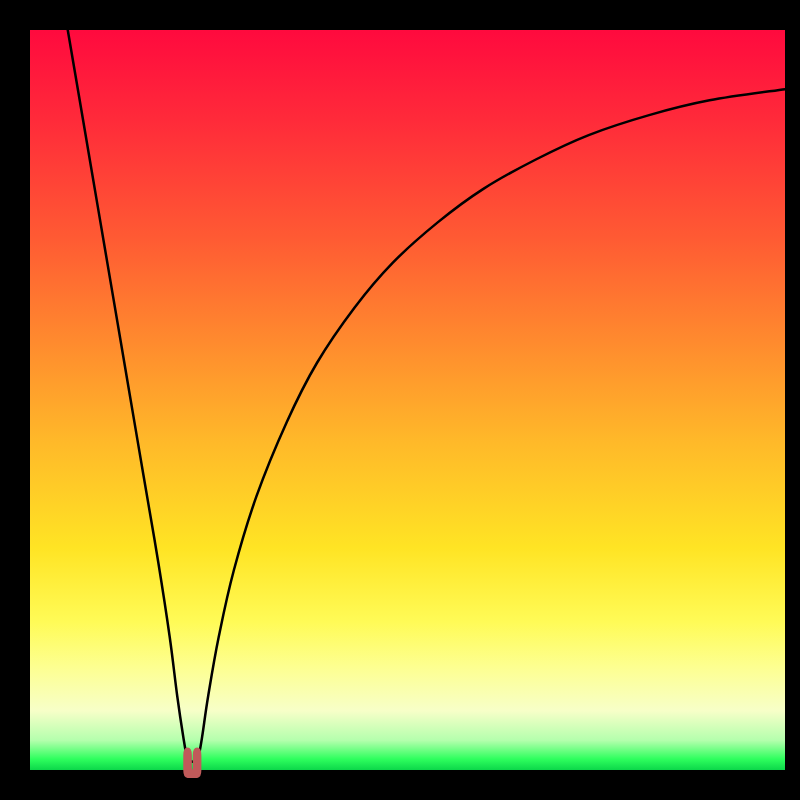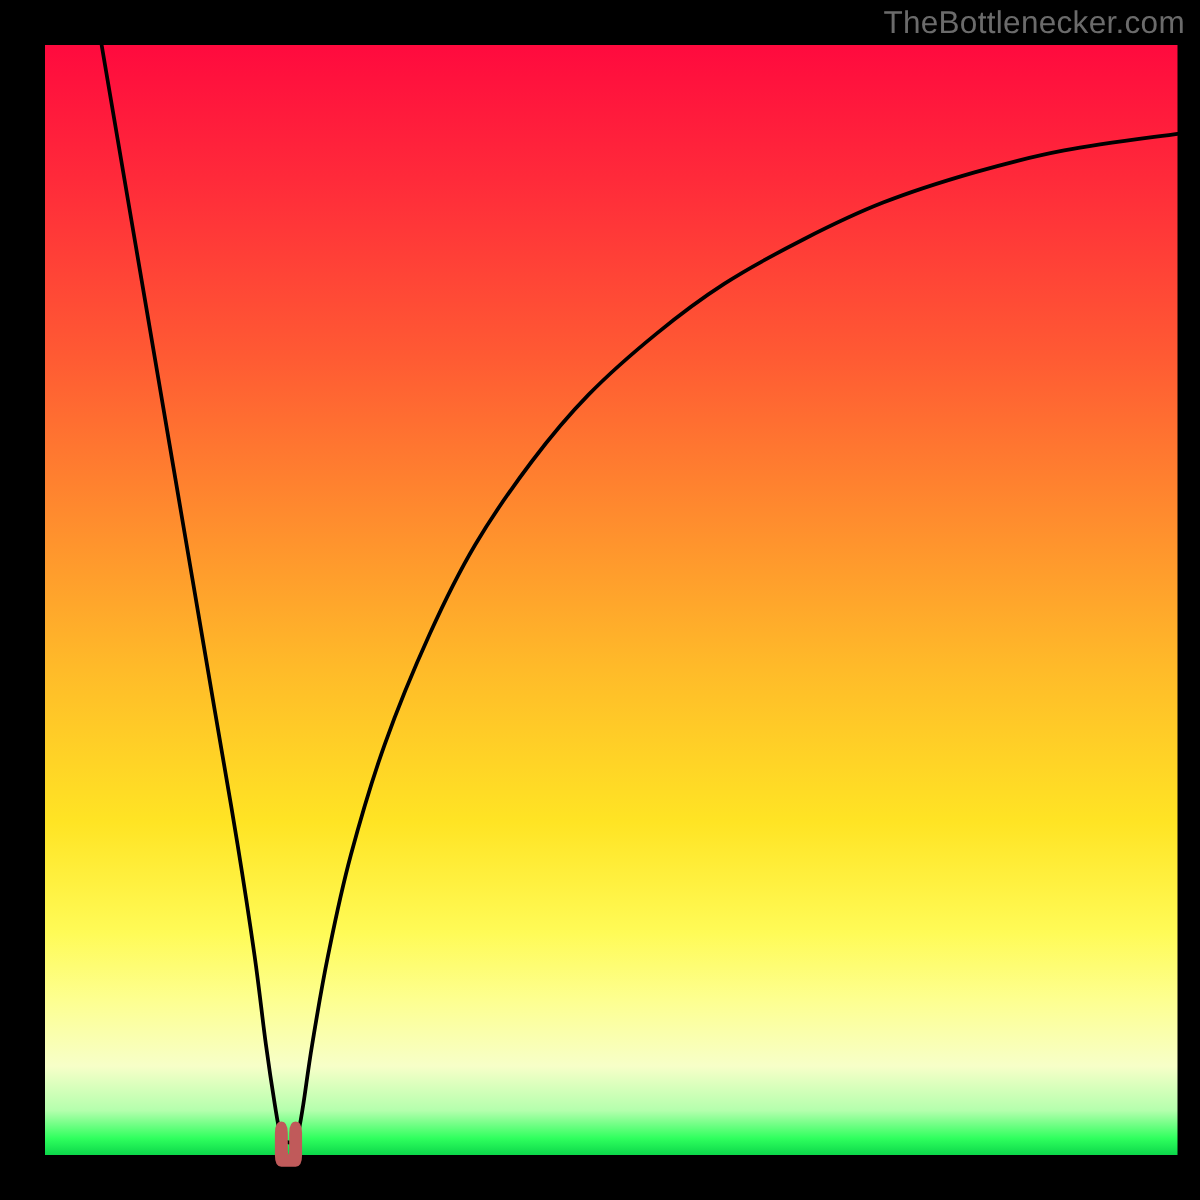--- a/index.html
+++ b/index.html
@@ -75,21 +75,20 @@
   .hit-area {
     position: absolute;
     inset: 0;
   }
 </style>
 </head>
 <body>
 
 <div class="stage">
 
-  <div class="watermark">TheBottlenecker.com</div>
 
   <div class="plot-area">
     <div class="gradient-bg"></div>
 
     <svg class="curve" viewBox="0 0 755 740" preserveAspectRatio="none">
       <path id="series-path" class="series-line" d="M 37.75 0 C 40.468 15.983999999999991, 47.41400000000001 56.83199999999995, 52.85000000000001 88.79999999999995 C 58.28600000000001 120.76799999999996, 62.514 145.632, 67.95 177.60000000000002 C 73.386 209.56800000000004, 77.614 234.432, 83.05 266.4 C 88.48599999999999 298.368, 92.714 323.23199999999997, 98.15 355.2 C 103.58600000000001 387.168, 107.814 412.032, 113.25 444 C 118.686 475.968, 123.59350000000002 503.496, 128.35000000000002 532.8 C 133.1065 562.1039999999999, 136.2775 582.824, 139.675 606.8 C 143.07250000000002 630.776, 144.7788 648.018, 147.225 666 C 149.6712 683.982, 151.4983 695.7776, 153.26500000000001 706.7 C 155.03170000000003 717.6224000000001, 155.681 722.2844, 157.04000000000002 726.68 C 158.39900000000003 731.0755999999999, 159.456 730.3208, 160.815 731.12 C 162.174 731.9192, 163.231 731.9192, 164.59 731.12 C 165.949 730.3208, 167.006 731.0755999999999, 168.365 726.68 C 169.72400000000002 722.2844, 170.37330000000003 717.6224000000001, 172.14000000000001 706.7 C 173.9067 695.7776, 175.1902 683.982, 178.18 666 C 181.1698 648.018, 184.1294 629.444, 188.75 606.8 C 193.3706 584.156, 197.05500000000004 565.508, 203.85000000000002 540.2 C 210.645 514.892, 216.987 492.84, 226.5 466.2 C 236.013 439.56, 245.82800000000006 416.17600000000004, 256.70000000000005 392.20000000000005 C 267.57200000000006 368.22400000000005, 274.669 353.64599999999996, 286.9 332.99999999999994 C 299.131 312.3539999999999, 311.06 295.48199999999997, 324.65 277.5 C 338.23999999999995 259.51800000000003, 347.45099999999996 248.41799999999998, 362.4 233.09999999999997 C 377.349 217.78199999999995, 391.39200000000005 205.71999999999997, 407.70000000000005 192.39999999999998 C 424.00800000000004 179.07999999999998, 435.333 170.42200000000003, 453 159.10000000000002 C 470.667 147.77800000000002, 486.824 139.2236, 505.85 129.5 C 524.876 119.77640000000001, 538.315 113.07200000000003, 558.7 105.08000000000004 C 579.085 97.08800000000005, 597.3559999999999 91.36040000000004, 619.0999999999999 85.10000000000002 C 640.8439999999999 78.8396, 655.038 74.96199999999997, 679.5 70.29999999999995 C 703.962 65.63799999999993, 741.41 61.19799999999994, 755 59.19999999999993"></path>
       <g id="marker-group">
           <path d="M 153.265 725.422 Q 153.265 717.6076 157.56292 717.6076 Q 161.86084 717.6076 161.86084 725.422 L 161.86084 737.7296799999999 Q 162.325 741.6368799999999 162.78915999999998 737.7296799999999 L 162.78915999999998 725.422 Q 162.78915999999998 717.6076 167.08708 717.6076 Q 171.385 717.6076 171.385 725.422 L 171.385 740.074 Q 171.385 747.8883999999999 167.08708 747.8883999999999 L 157.56292 747.8883999999999 Q 153.265 747.8883999999999 153.265 740.074 Z" class="marker" fill="#c05a5a"></path>
         </g>
     </svg>

